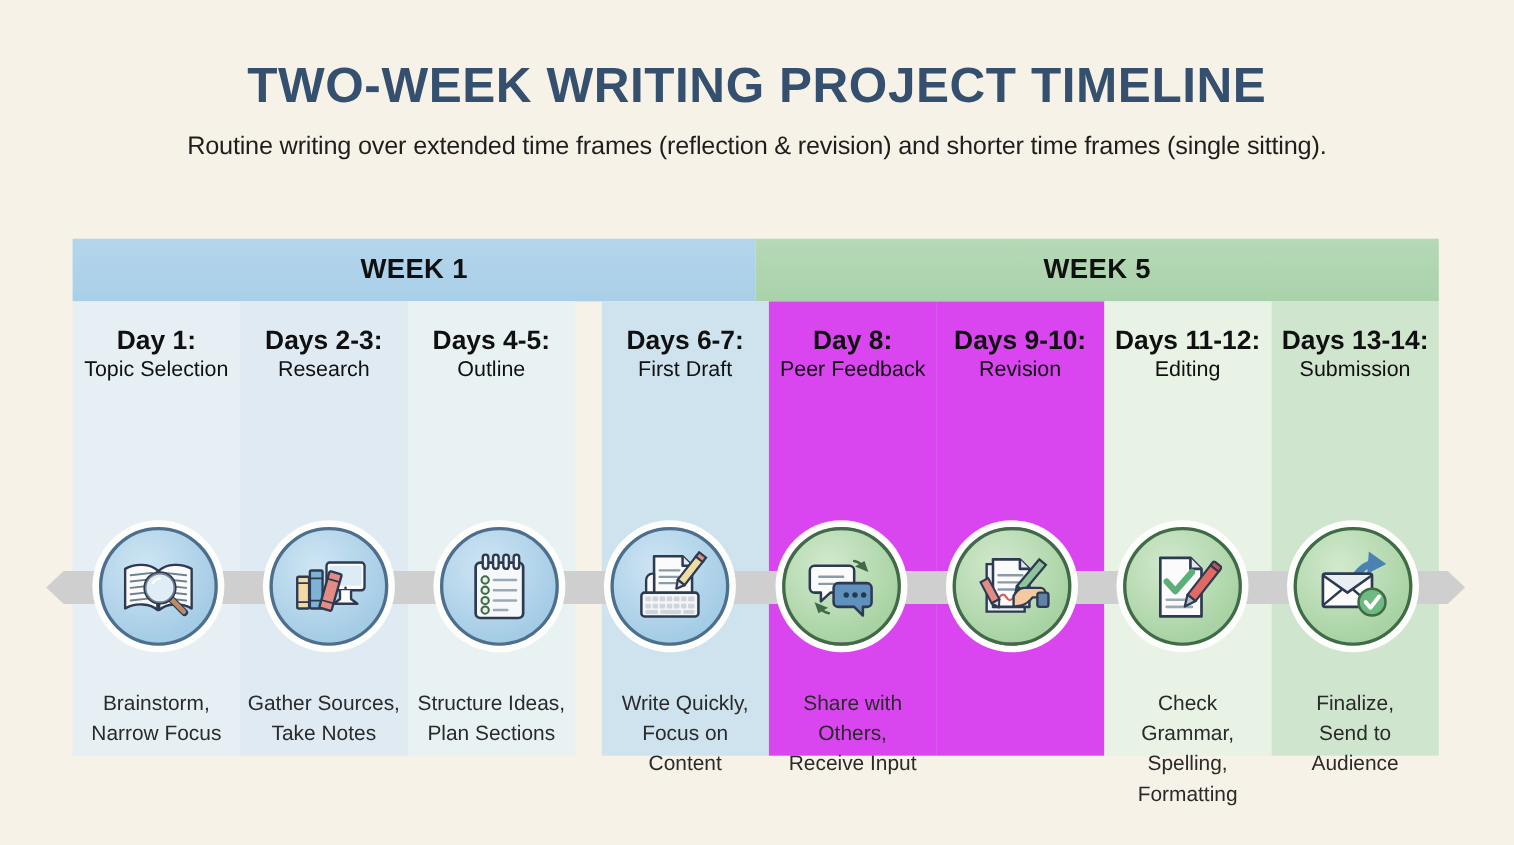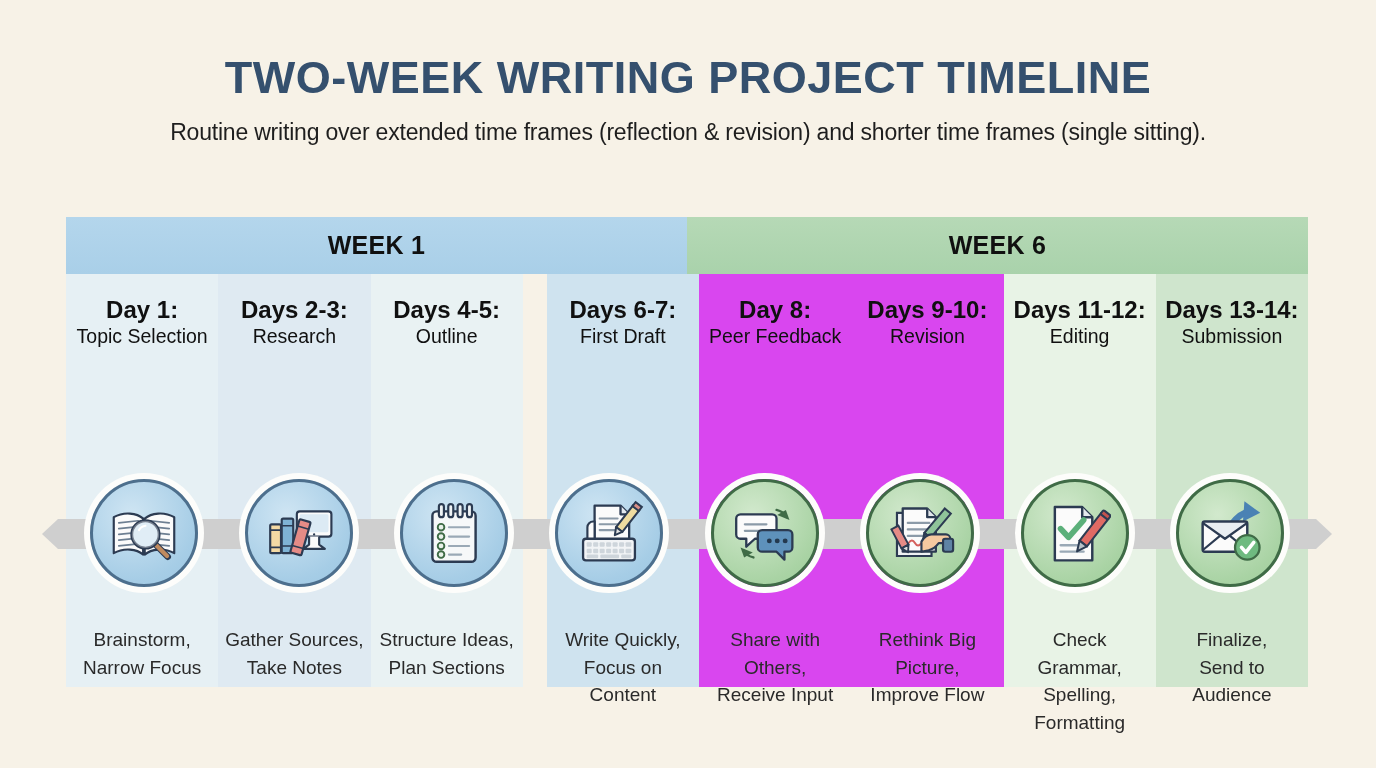--- a/index.html
+++ b/index.html
@@ -193,21 +193,21 @@
   <div class="subtitle">Routine writing over extended time frames (reflection &amp; revision) and shorter time frames (single sitting).</div>
 </div>
 
 <div class="board">
 
   <div class="week-row">
     <div class="week-band w1">
       <span>WEEK 1</span>
     </div>
     <div class="week-band w2">
-      <span>WEEK 6</span>
+      <span>WEEK 5</span>
     </div>
   </div>
 
   <div class="cols">
 
     <div class="col b1">
       <div class="day-label">
         <span class="day-line1">Day 1:</span>
         <span class="day-line2">Topic Selection</span>
       </div>
@@ -244,21 +244,20 @@
         <span class="day-line2">Peer Feedback</span>
       </div>
       <div class="desc">Share with<br>Others,<br>Receive Input</div>
     </div>
 
     <div class="col g2">
       <div class="day-label">
         <span class="day-line1">Days 9-10:</span>
         <span class="day-line2">Revision</span>
       </div>
-      <div class="desc">Rethink Big<br>Picture,<br>Improve Flow</div>
     </div>
 
     <div class="col g3">
       <div class="day-label">
         <span class="day-line1">Days 11-12:</span>
         <span class="day-line2">Editing</span>
       </div>
       <div class="desc">Check Grammar,<br>Spelling,<br>Formatting</div>
     </div>
 

